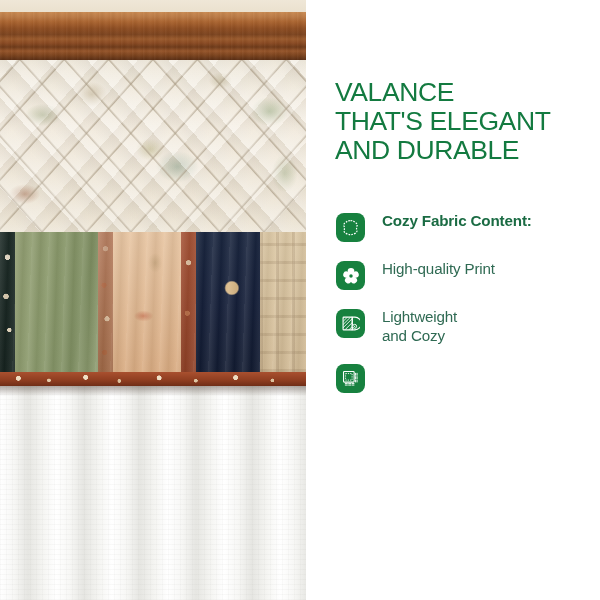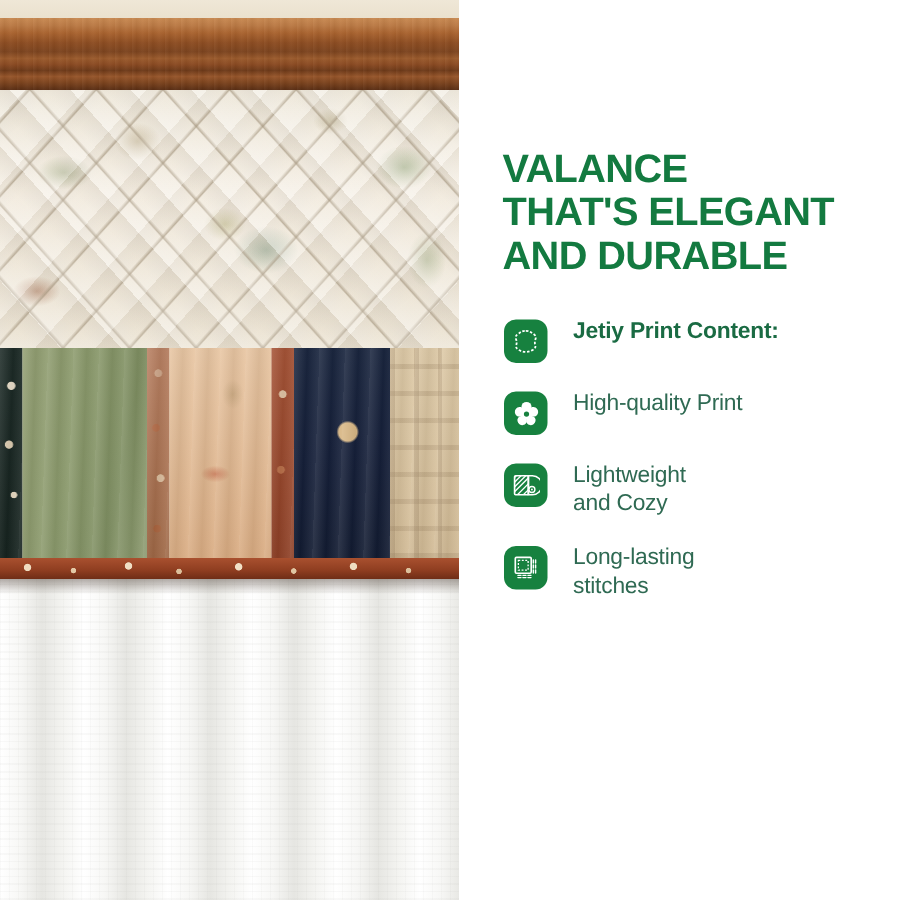--- a/index.html
+++ b/index.html
@@ -254,25 +254,25 @@
     left: 306px;
     top: 0;
     width: 294px;
     height: 600px;
     background: #ffffff;
   }
 
   .headline {
     position: absolute;
     left: 29px;
-    top: 98px;
+    top: 78px;
     margin: 0;
     color: #137a40;
     font-family: "Liberation Sans", sans-serif;
-    font-weight: bold;
+    font-weight: normal;
     font-size: 26.5px;
     line-height: 29px;
     letter-spacing: -0.4px;
     text-transform: uppercase;
     white-space: pre-line;
   }
 
   .feature-list {
     position: absolute;
     left: 30px;
@@ -349,21 +349,21 @@
         <span class="feature-icon">
           <svg width="19" height="19" viewBox="0 0 24 24">
             <path d="M12 3.2 C15.2 3.2 16.6 4.6 18.4 5.8 C20.4 7.1 20.8 8.6 20.2 10.2
                      C19.6 11.8 19.4 13.6 20 15.2 C20.6 16.8 19.8 18.4 17.8 19.4
                      C15.8 20.4 14 21 12 21 C10 21 8.2 20.4 6.2 19.4
                      C4.2 18.4 3.4 16.8 4 15.2 C4.6 13.6 4.4 11.8 3.8 10.2
                      C3.2 8.6 3.6 7.1 5.6 5.8 C7.4 4.6 8.8 3.2 12 3.2 Z" fill="none" stroke="#ffffff" stroke-width="1.5" stroke-dasharray="2.1 1.5" stroke-linejoin="round"></path>
           </svg>
         </span>
         <span class="feature-text">
-          <b class="lead">Jetiy Print Content</b><b class="lead">:</b><br>
+          <b class="lead">Cozy Fabric Content</b><b class="lead">:</b><br>
         </span>
       </li>
 
       <li class="feature-item">
         <span class="feature-icon">
           <svg width="20" height="20" viewBox="0 0 24 24">
             <g fill="#ffffff">
               <ellipse cx="12" cy="6.1" rx="4.0" ry="3.7"></ellipse>
               <ellipse cx="17.7" cy="10.2" rx="3.9" ry="3.6" transform="rotate(72 17.7 10.2)"></ellipse>
               <ellipse cx="15.5" cy="17.2" rx="3.9" ry="3.6" transform="rotate(144 15.5 17.2)"></ellipse>
@@ -419,20 +419,18 @@
               <line x1="20.3" y1="13.8" x2="20.3" y2="16.4"></line>
               <line x1="5.4" y1="18.4" x2="8.0" y2="18.4"></line>
               <line x1="5.4" y1="20.3" x2="8.0" y2="20.3"></line>
               <line x1="9.6" y1="18.4" x2="12.2" y2="18.4"></line>
               <line x1="9.6" y1="20.3" x2="12.2" y2="20.3"></line>
               <line x1="13.8" y1="18.4" x2="16.4" y2="18.4"></line>
               <line x1="13.8" y1="20.3" x2="16.4" y2="20.3"></line>
             </g>
           </svg>
         </span>
-        <span class="feature-text" style="white-space:pre-line">Long-lasting
-stitches</span>
       </li>
 
 
     </ul>
   </div>
 </div>
 
 </body></html>

